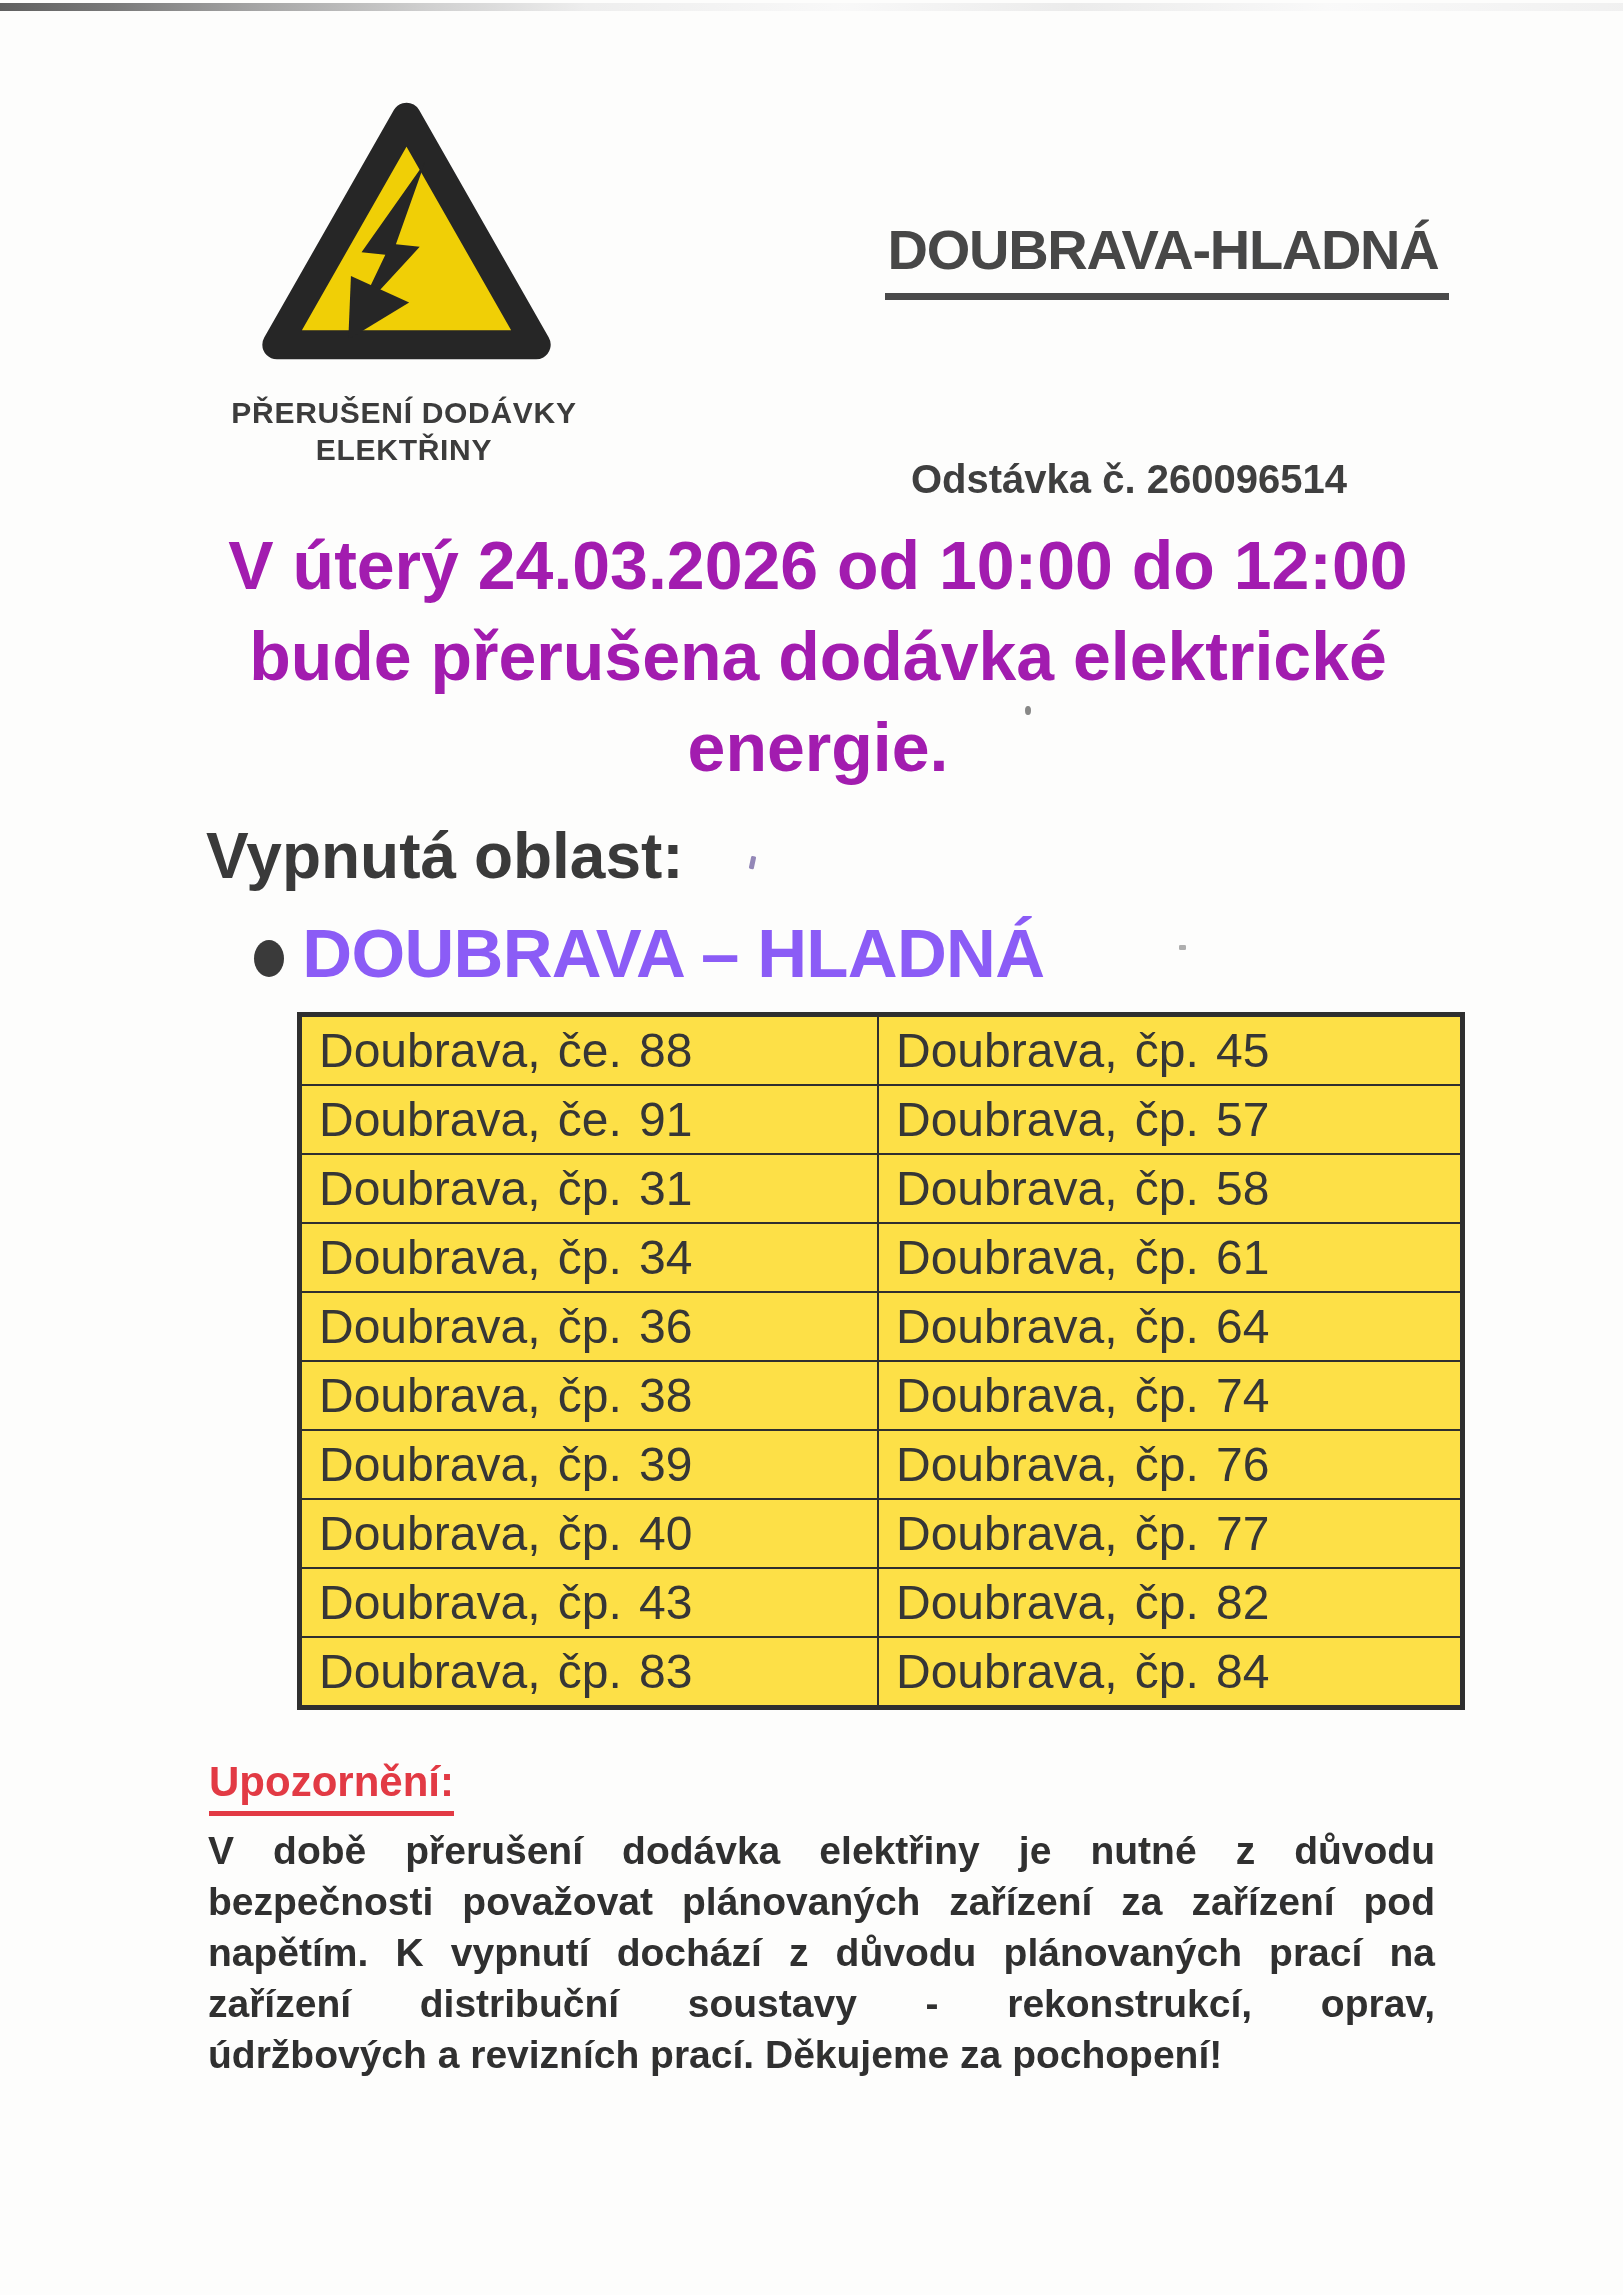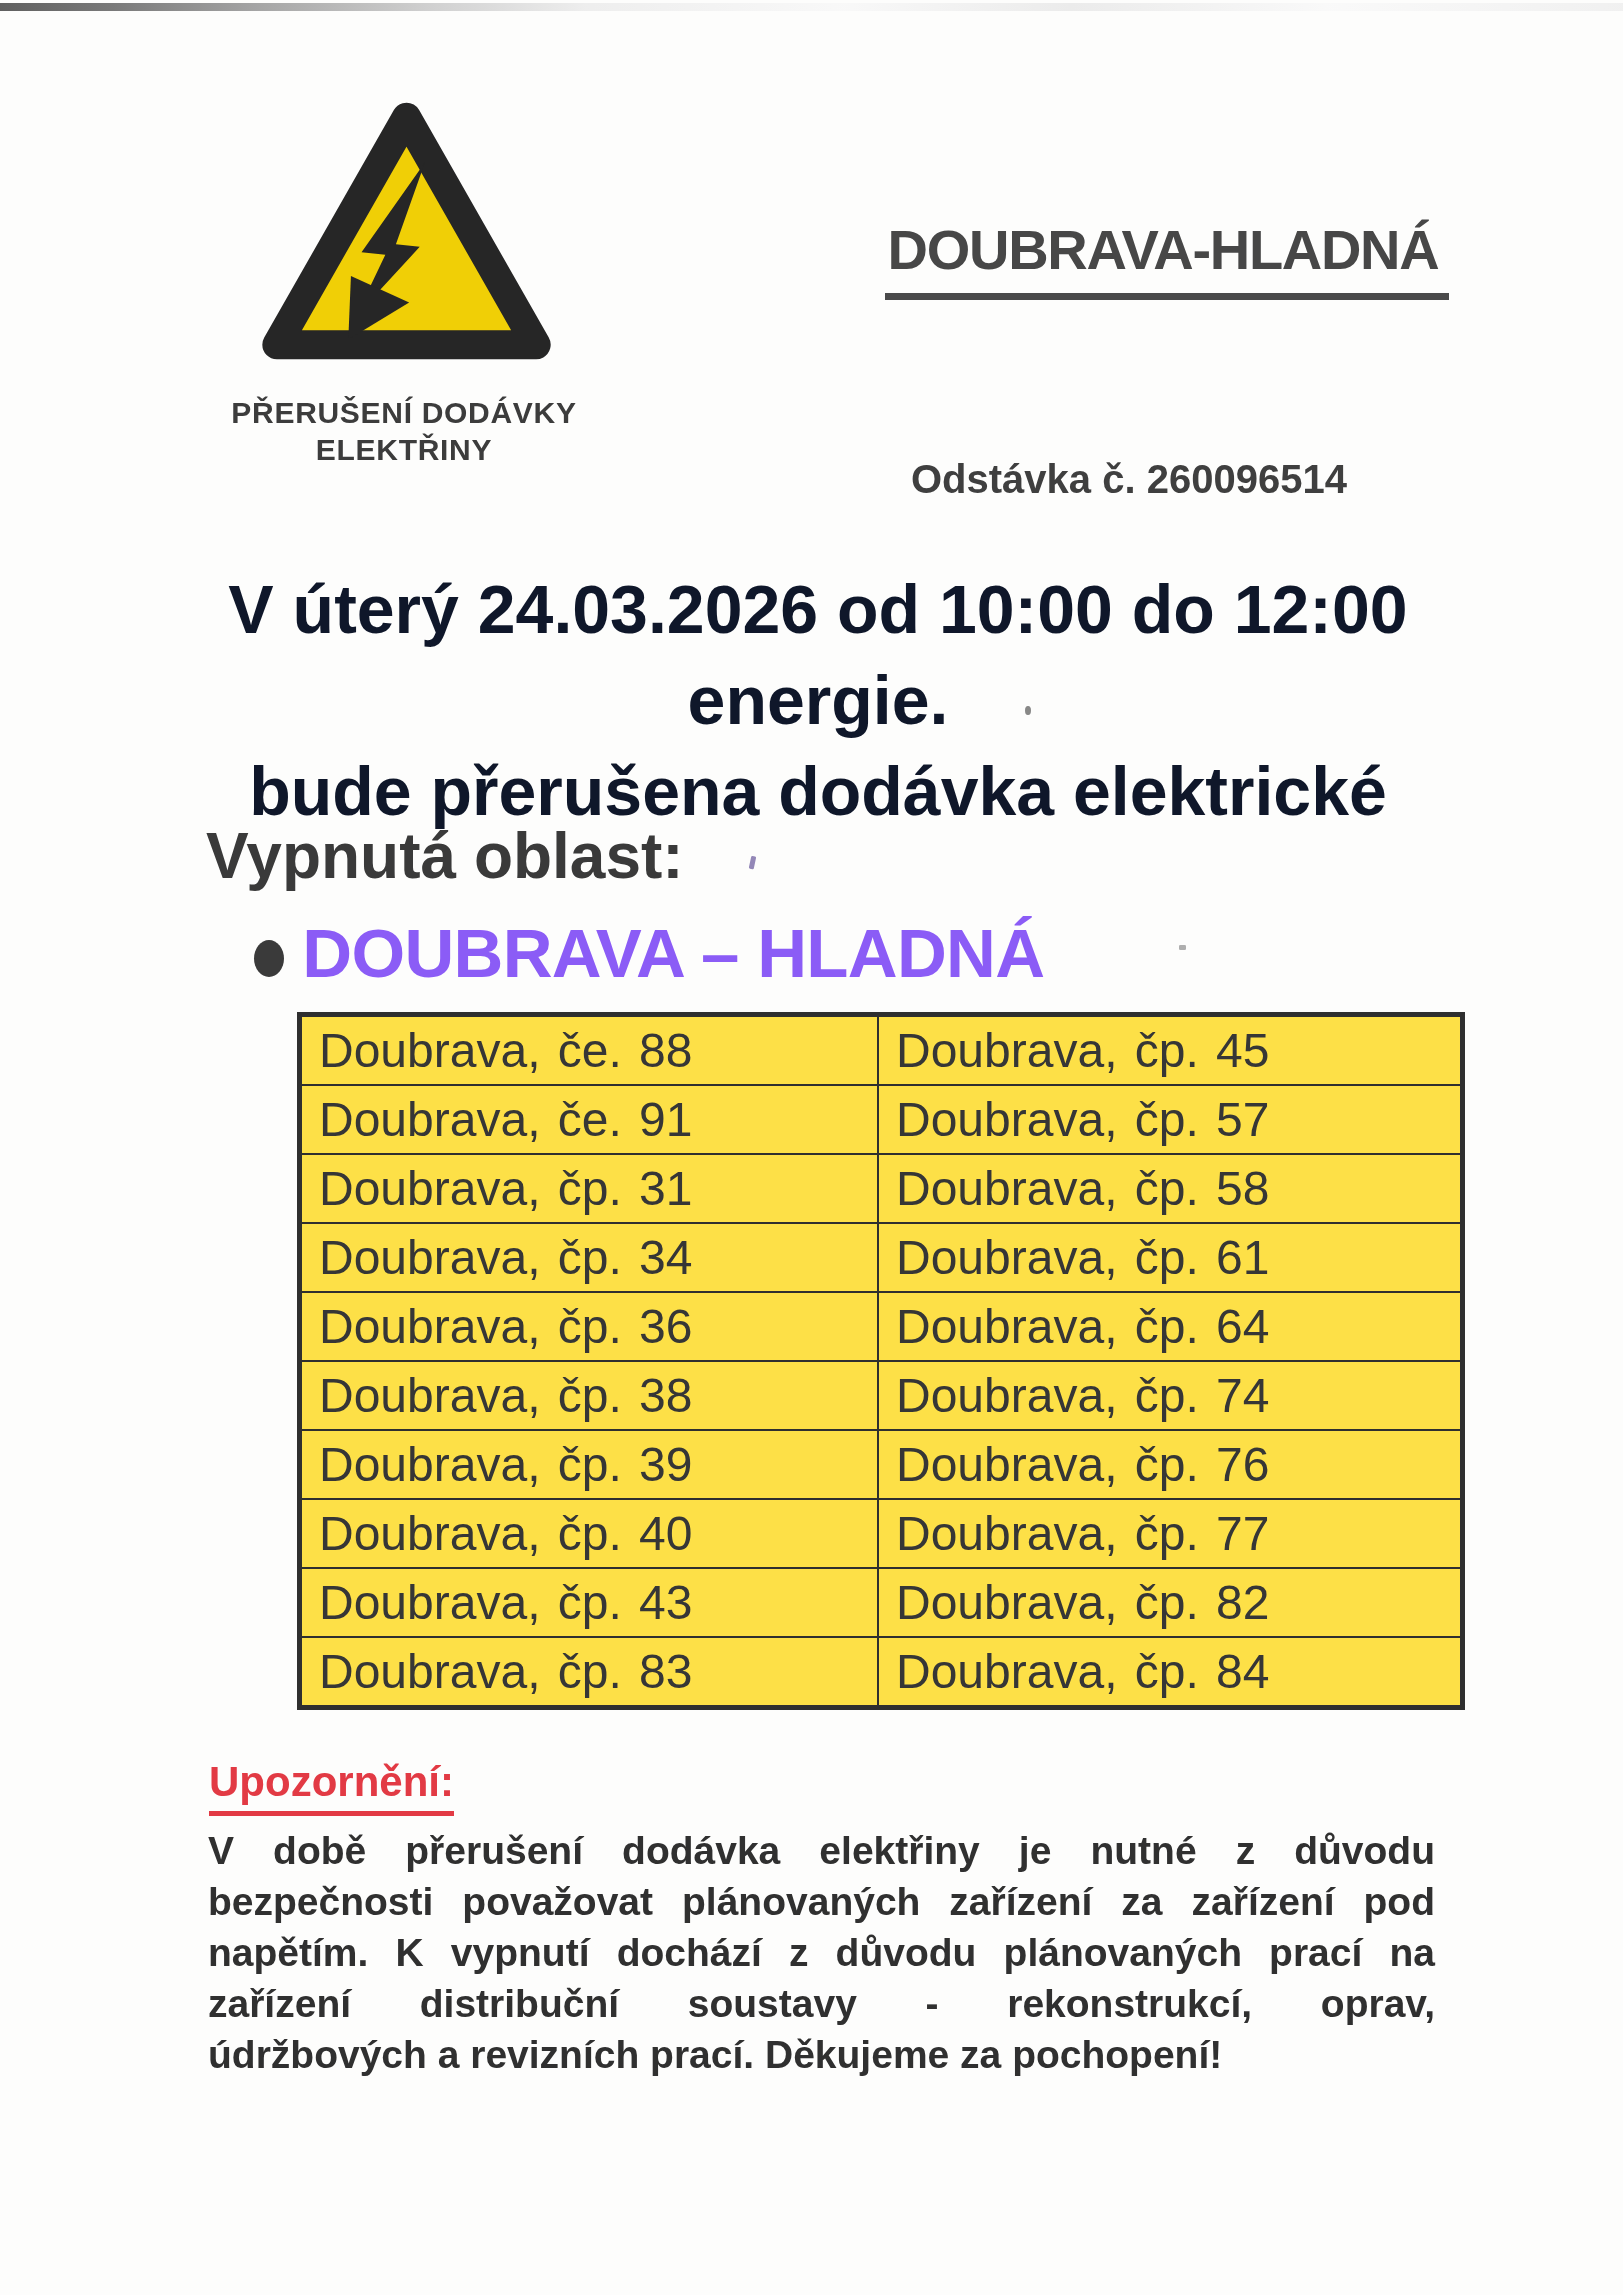--- a/index.html
+++ b/index.html
@@ -40,23 +40,23 @@
     padding:0 10.5px 10.5px 2.6px;
     border-bottom:7.2px solid #4a4a4a;
   }
 
   .outage-no{
     position:absolute;left:911px;top:457px;
     font-weight:bold;font-size:40px;color:#3f3f3f;white-space:nowrap;
   }
 
   .notice{
-    position:absolute;left:13px;top:564px;width:1610px;
+    position:absolute;left:13px;top:520px;width:1610px;
     text-align:center;font-weight:bold;font-size:68px;line-height:91px;
-    color:#0f172a;
+    color:#a21caf;
   }
 
   .area-heading{
     position:absolute;left:206px;top:819px;
     font-weight:bold;font-size:64px;color:#3a3a3a;white-space:nowrap;
   }
 
   .bullet-line{
     position:absolute;left:254px;top:914px;
     display:flex;align-items:center;white-space:nowrap;
@@ -119,22 +119,22 @@
     <div>PŘERUŠENÍ DODÁVKY</div>
     <div>ELEKTŘINY</div>
   </div>
 
   <div class="title">DOUBRAVA-HLADNÁ</div>
 
   <div class="outage-no">Odstávka č. 260096514</div>
 
   <div class="notice">
     <div>V úterý 24.03.2026 od 10:00 do 12:00</div>
+    <div>bude přerušena dodávka elektrické</div>
     <div>energie.</div>
-    <div>bude přerušena dodávka elektrické</div>
   </div>
 
   <div class="area-heading">Vypnutá oblast:</div>
 
   <div class="bullet-line">
     <span class="bullet-dot"></span>
     <span class="bullet-text">DOUBRAVA – HLADNÁ</span>
   </div>
 
   <table class="addr">

